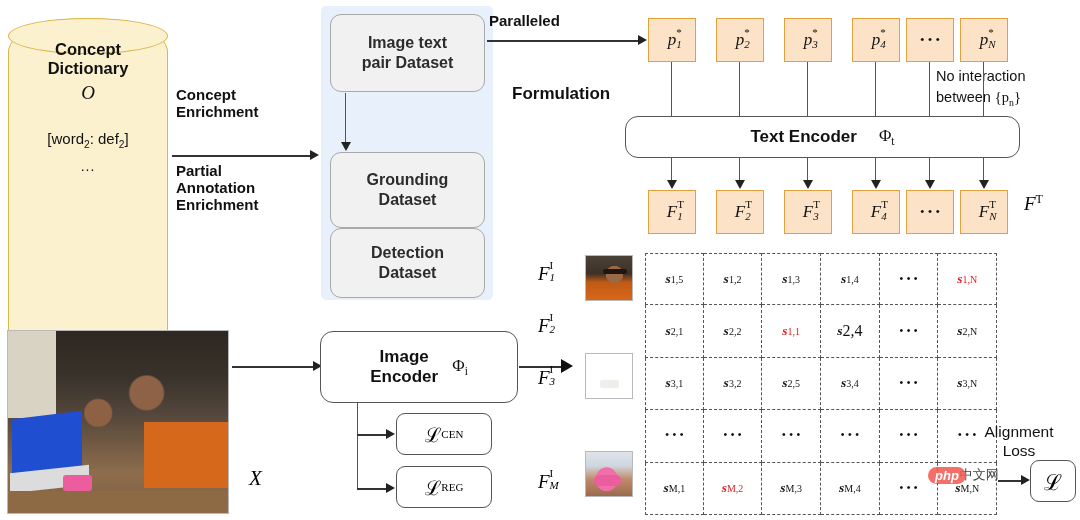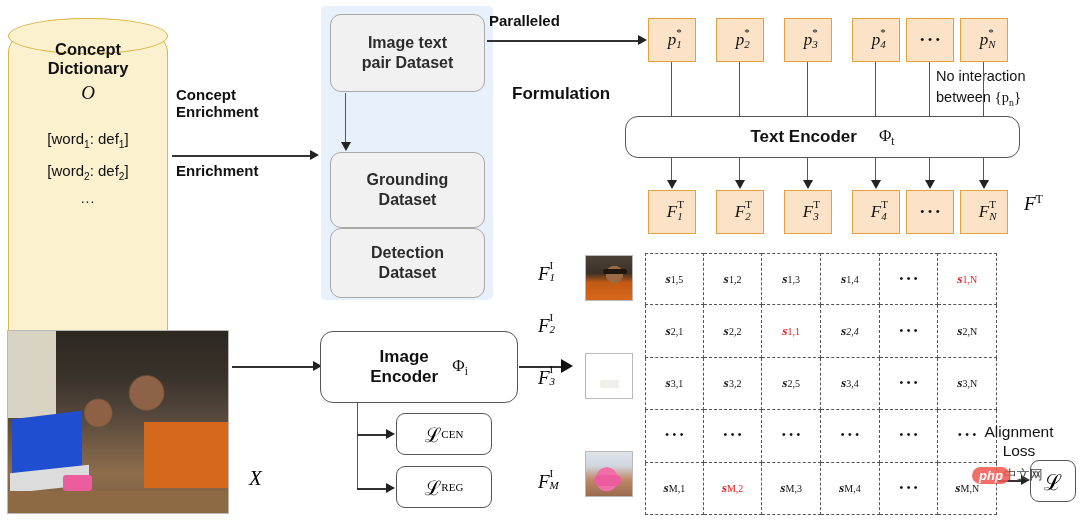--- a/index.html
+++ b/index.html
@@ -120,52 +120,53 @@
              transform:skewY(-7deg);}
   #mp-kbd{position:absolute;left:1%;top:76%;width:36%;height:11%;background:#dcdcdc;
           transform:skewY(-6deg);}
   #mp-shirt{position:absolute;left:62%;top:50%;width:38%;height:36%;background:#d5681a;}
   #mp-wall{position:absolute;left:0;top:0;width:22%;height:48%;background:#d9d3c4;}
   #mp-table{position:absolute;left:0;top:88%;width:100%;height:12%;background:#8d6a44;}
   #mp-phone{position:absolute;left:25%;top:79%;width:13%;height:9%;background:#ec5d9e;
             border-radius:3px;}
   
   #watermark{
-    left:972px;top:462px;width:92px;height:26px;
+    left:928px;top:462px;width:92px;height:26px;
     display:flex;align-items:center;
   }
   #wm-php{
     background:#F2584F;color:#fff;font-style:italic;font-weight:bold;font-size:13px;
     padding:1px 7px;border-radius:11px;opacity:.85;
   }
   #wm-cn{color:#444;font-size:13px;margin-left:-6px;}
 </style>
 </head>
 <body>
 
 <div class="abs" id="cylinder"></div>
 <div class="abs" id="cylinder-top"></div>
 <div class="abs" id="cyl-text">
   <div class="title">Concept</div>
   <div class="title">Dictionary</div>
   <div class="osym">O</div>
   <div class="entries">
-    <div>[word<sub>1</sub>: def<sub>1</sub>]</div>
     <div>[word<sub>2</sub>: def<sub>2</sub>]</div>
     <div class="dots">...</div>
   </div>
 </div>
 
 <div class="abs lbl" style="left:176px;top:86px;width:140px;font-size:15px;">
   <div>Concept</div>
   <div>Enrichment</div>
 </div>
 <div class="abs lineh" style="left:172px;top:155px;width:140px;"></div>
 <div class="abs arrowR" style="left:310px;top:150px;"></div>
 <div class="abs lbl" style="left:176px;top:162px;width:140px;font-size:15px;">
+  <div>Partial</div>
+  <div>Annotation</div>
   <div>Enrichment</div>
 </div>
 
 <div class="abs" id="ds-container"></div>
 
 <div class="abs dsbox" style="left:330px;top:14px;width:155px;height:78px;">
   <div>
     <div>Image text</div>
     <div>pair Dataset</div>
   </div>
@@ -283,21 +284,21 @@
     <div class="cell">
       <span style="font-style: italic; font-weight: bold;">s</span>
       <sub style="font-size: 10px;">2,2</sub>
     </div>
     <div class="cell red">
       <span style="font-style: italic; font-weight: bold;">s</span>
       <sub style="font-size: 10px;">1,1</sub>
     </div>
     <div class="cell">
       <span style="font-style: italic; font-weight: bold;">s</span>
-      <sub style="font-size: 10px; font-style: italic;">2,4</sub>
+      <sub style="font-size: 16px;">2,4</sub>
     </div>
     <div class="cell" style="font-size: 12px;">• • •</div>
     <div class="cell">
       <span style="font-style: italic; font-weight: bold;">s</span>
       <sub style="font-size: 10px;">2,N</sub>
     </div>
     <div class="cell c0">
       <span style="font-style: italic; font-weight: bold;">s</span>
       <sub style="font-size: 10px;">3,1</sub>
     </div>

